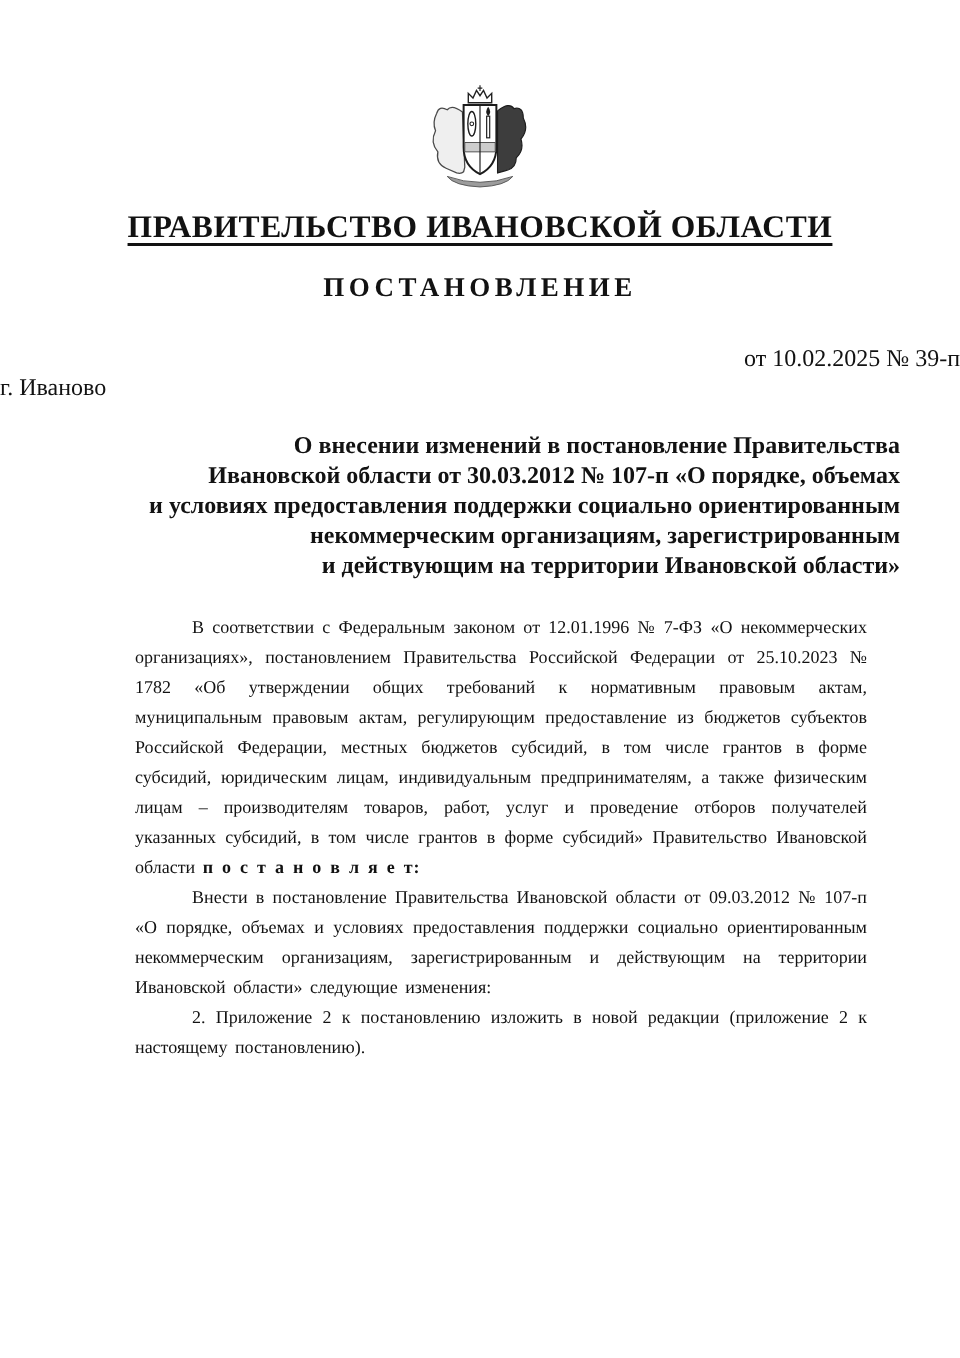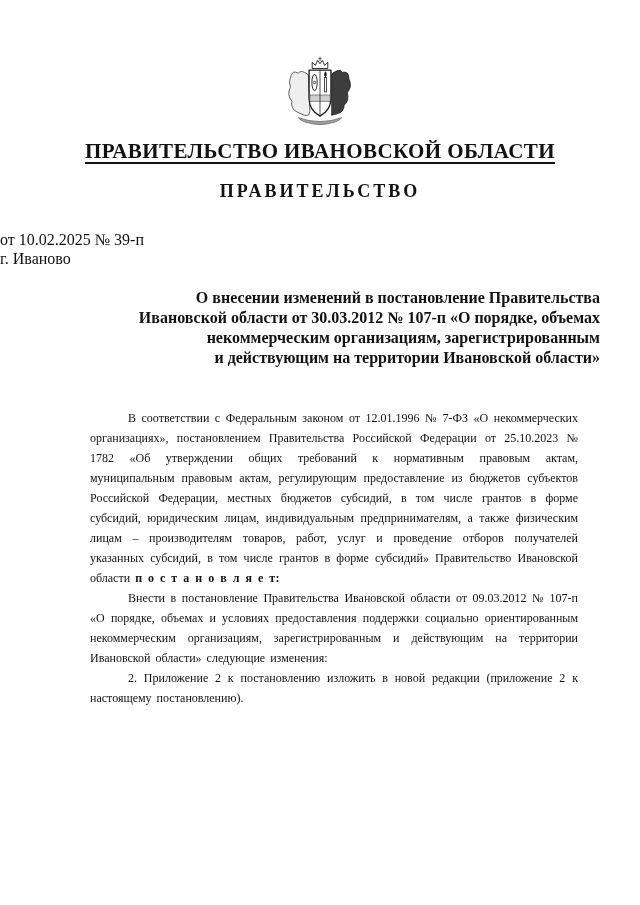--- a/index.html
+++ b/index.html
@@ -38,21 +38,21 @@
     position: absolute;
     top: 181px; left: 0; width: 640px;
     text-align: center;
     font-weight: bold;
     font-size: 18px;
     letter-spacing: 3px;
   }
   .date-line {
     position: absolute;
     top: 231px; left: 0; width: 640px;
-    text-align: left;
+    text-align: right;
     font-size: 16px;
   }
   .city-line {
     position: absolute;
     top: 250px; left: 0; width: 640px;
     text-align: left;
     font-size: 16px;
   }
 
   
@@ -125,27 +125,28 @@
       <circle cx="43" cy="34" r="1.6" fill="none" stroke="#1c1c1c" stroke-width="0.9"></circle>
 
       <rect x="55.7" y="27.5" width="2.6" height="18.5" fill="#fff" stroke="#1c1c1c" stroke-width="1"></rect>
       <path d="M57,19.5 q3.4,4.5 0,8 q-3.4,-3.5 0,-8 z" fill="#1c1c1c"></path>
     </svg>
   </div>
 
   <div class="org-title">
     <span>ПРАВИТЕЛЬСТВО ИВАНОВСКОЙ ОБЛАСТИ</span>
   </div>
-  <div class="doc-type">ПРАВИТЕЛЬСТВО</div>
+  <div class="doc-type">ПОСТАНОВЛЕНИЕ</div>
   <div class="date-line">от 10.02.2025 № 39-п</div>
   <div class="city-line">г. Иваново</div>
 
   <div class="subject">
     <div>О внесении изменений в постановление Правительства</div>
     <div>Ивановской области от 30.03.2012 № 107-п «О порядке, объемах</div>
+    <div>и условиях предоставления поддержки социально ориентированным</div>
     <div>некоммерческим организациям, зарегистрированным</div>
     <div>и действующим на территории Ивановской области»</div>
   </div>
 
   <div class="body-block">
     <p><span>В соответствии с Федеральным законом от 12.01.1996 № 7-ФЗ «О некоммерческих организациях», постановлением Правительства Российской Федерации от 25.10.2023 № 1782 «Об утверждении общих требований к нормативным правовым актам, муниципальным правовым актам, регулирующим предоставление из бюджетов субъектов Российской Федерации, местных бюджетов субсидий, в том числе грантов в форме субсидий, юридическим лицам, индивидуальным предпринимателям, а также физическим лицам – производителям товаров, работ, услуг и проведение отборов получателей указанных субсидий, в том числе грантов в форме субсидий» Правительство Ивановской области </span><span class="resolves">п о с т а н о в л я е т:</span></p>
     <p>Внести в постановление Правительства Ивановской области от 09.03.2012 № 107-п «О порядке, объемах и условиях предоставления поддержки социально ориентированным некоммерческим организациям, зарегистрированным и действующим на территории Ивановской области» следующие изменения:</p>
     <p>2. Приложение 2 к постановлению изложить в новой редакции (приложение 2 к настоящему постановлению).</p>
   </div>
 

